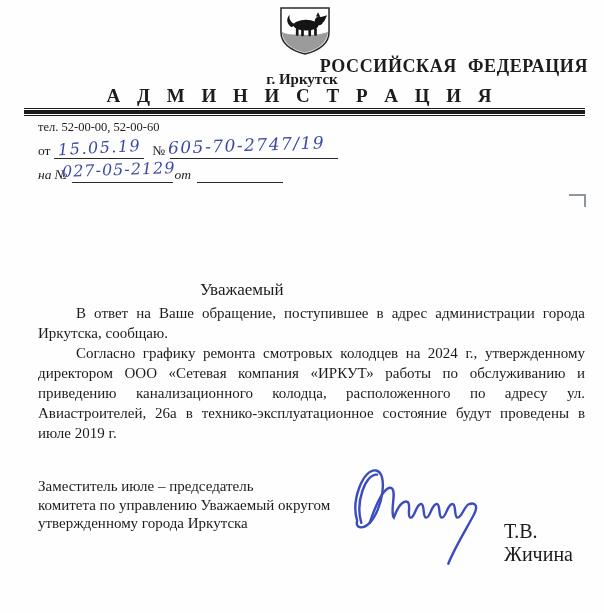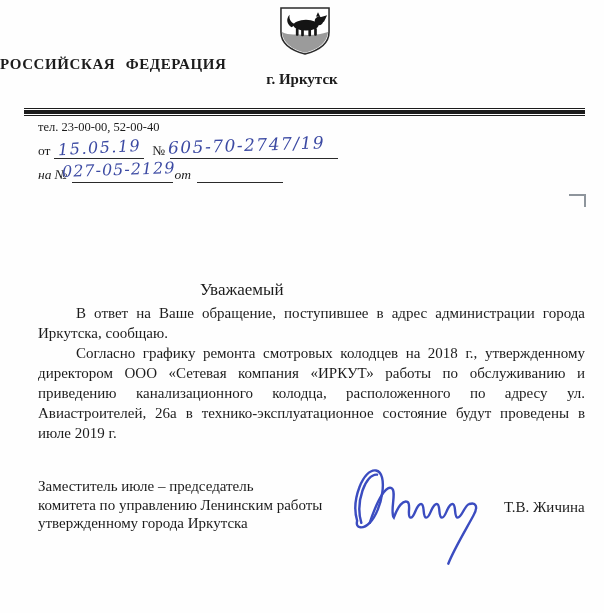--- a/index.html
+++ b/index.html
@@ -9,22 +9,22 @@
     margin:0 auto;
     background:#fefefe;
     font-family:"Liberation Serif","DejaVu Serif",serif;
     color:#1c1c1c;
     overflow:hidden;
     box-shadow:0 0 2px rgba(0,0,0,.25);
   }
   
   .emblem{position:absolute;left:276px;top:6px;}
   .hdr-country{
-    position:absolute;top:56px;left:0;right:9px;
-    text-align:left;font-weight:bold;font-size:15px;
+    position:absolute;top:56px;left:0;right:16px;
+    text-align:right;font-weight:bold;font-size:18px;
     letter-spacing:.6px;word-spacing:6px;
   }
   .hdr-city{
     position:absolute;top:71px;left:0;right:0;
     text-align:center;font-weight:bold;font-size:15px;
   }
   .hdr-admin{
     position:absolute;top:85px;left:0;right:0;
     text-align:center;font-weight:bold;font-size:19px;
     letter-spacing:6px;white-space:nowrap;
@@ -72,21 +72,21 @@
     position:absolute;top:303px;left:38px;width:547px;
     font-size:15px;line-height:20px;text-align:justify;
   }
   .body-text p{margin:0;text-indent:38px;font-family:Liberation Serif, serif;}
   
   .sig-titles{
     position:absolute;top:477px;left:38px;
     font-size:15px;line-height:18.5px;
   }
   .sig-stroke{position:absolute;top:460px;left:345px;}
-  .sig-name{position:absolute;top:499px;left:504px;font-size:15px;}
+  .sig-name{position:absolute;top:520px;left:504px;font-size:20px;}
 </style>
 </head>
 <body>
 
 <div class="page">
 
   <svg class="emblem" width="58" height="50" viewBox="0 0 60 52" aria-hidden="true">
     <path d="M5,2 L55,2 L55,27 C55,39 45,46 30,50 C15,46 5,39 5,27 Z" fill="#ffffff" stroke="#2b2b2b" stroke-width="1.6"></path>
     <path d="M6,27 C14,31 21,29 30,30 C39,31 46,29 54,27 C53,38 44,45 30,48.5 C16,45 7,38 6,27 Z" fill="#9b9b9b"></path>
 
@@ -98,50 +98,51 @@
       <path d="M41.5,11 L43.5,6.5 L46,11.5 Z"></path>
       <rect x="20.5" y="23" width="2.8" height="8" rx="1"></rect>
       <rect x="26" y="24" width="2.8" height="7.5" rx="1"></rect>
       <rect x="33.5" y="24" width="2.8" height="7.5" rx="1"></rect>
       <rect x="39.5" y="23" width="2.8" height="8" rx="1"></rect>
     </g>
   </svg>
 
   <div class="hdr-country">РОССИЙСКАЯ ФЕДЕРАЦИЯ</div>
   <div class="hdr-city">г. Иркутск</div>
+  <div class="hdr-admin">А Д М И Н И С Т Р А Ц И Я</div>
 
   <div class="rule"></div>
 
   <div class="contact-row">
-    <span>тел. 23-00-00, 52-00-40</span>
+    <span>тел. 52-00-00, 52-00-60</span>
   </div>
 
   <div class="ref-line ref1">
     <span>от</span><span class="uline w88"></span><span>№</span><span class="uline w167"></span>
   </div>
   <span class="hand hand-date">15.05.19</span>
   <span class="hand hand-num">605-70-2747/19</span>
 
   <div class="ref-line ref2">
     <span>на №</span><span class="uline w100"></span><span>от</span><span class="uline w86"></span>
   </div>
   <span class="hand hand-reply">027-05-2129</span>
 
   <div class="corner-mark"></div>
 
   <div class="salutation">Уважаемый</div>
 
   <div class="body-text">
     <p>В ответ на Ваше обращение, поступившее в адрес администрации города Иркутска, сообщаю.</p>
-    <p>Согласно графику ремонта смотровых колодцев на 2018 г., утвержденному директором ООО «Сетевая компания «ИРКУТ» работы по обслуживанию и приведению канализационного колодца, расположенного по адресу ул. Авиастроителей, 26а в технико-эксплуатационное состояние будут проведены в июле 2019 г.</p>
+    <p>Согласно графику ремонта смотровых колодцев на 2024 г., утвержденному директором ООО «Сетевая компания «ИРКУТ» работы по обслуживанию и приведению канализационного колодца, расположенного по адресу ул. Авиастроителей, 26а в технико-эксплуатационное состояние будут проведены в июле 2019 г.</p>
   </div>
 
   <div class="sig-titles">
     <div>Заместитель июле – председатель</div>
-    <div>комитета по управлению Ленинским работы</div>
+    <div>комитета по управлению Уважаемый округом</div>
     <div>утвержденному города Иркутска</div>
   </div>
 
   <svg class="sig-stroke" width="150" height="110" viewBox="0 0 140 105" aria-hidden="true">
     <g fill="none" stroke="#3b4cc0" stroke-width="2.3" stroke-linecap="round">
       <path d="M10,58 C4,38 16,8 28,10 C40,12 34,48 22,60 C16,66 8,66 10,58"></path>
       <path d="M14,60 C8,40 18,13 29,14"></path>
       <path d="M22,60 C30,36 38,24 43,27 C48,30 41,50 45,55
                C49,44 54,38 58,40 C62,42 57,54 61,55
                C65,56 66,42 71,42 C75,42 72,55 76,55

